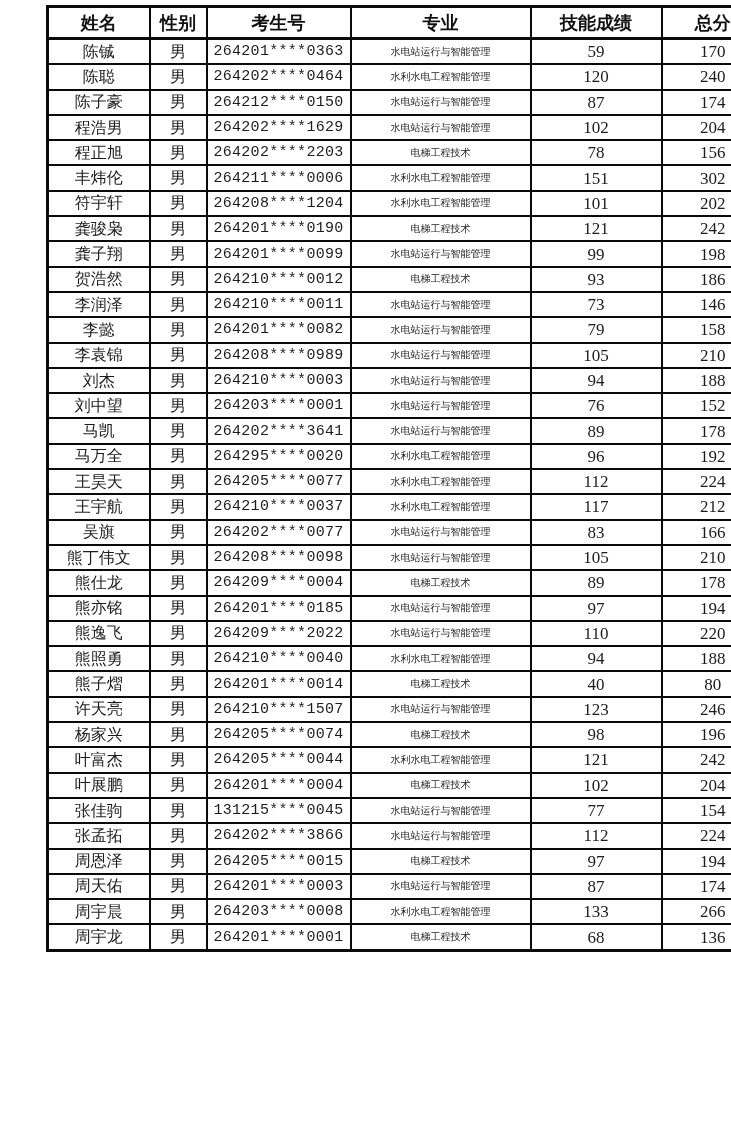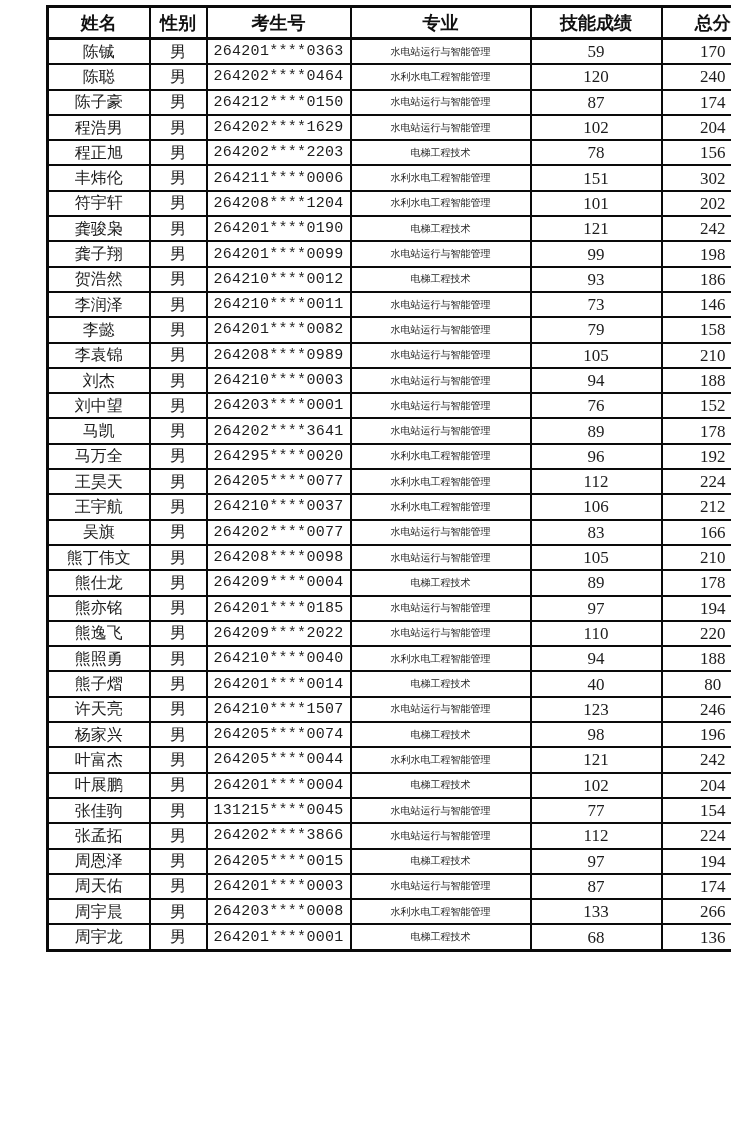--- a/index.html
+++ b/index.html
@@ -231,21 +231,21 @@
           <td>264205****0077</td>
           <td>水利水电工程智能管理</td>
           <td>112</td>
           <td>224</td>
         </tr>
         <tr>
           <td>王宇航</td>
           <td>男</td>
           <td>264210****0037</td>
           <td>水利水电工程智能管理</td>
-          <td>106</td>
+          <td>117</td>
           <td>212</td>
         </tr>
         <tr>
           <td>吴旗</td>
           <td>男</td>
           <td>264202****0077</td>
           <td>水电站运行与智能管理</td>
           <td>83</td>
           <td>166</td>
         </tr>

